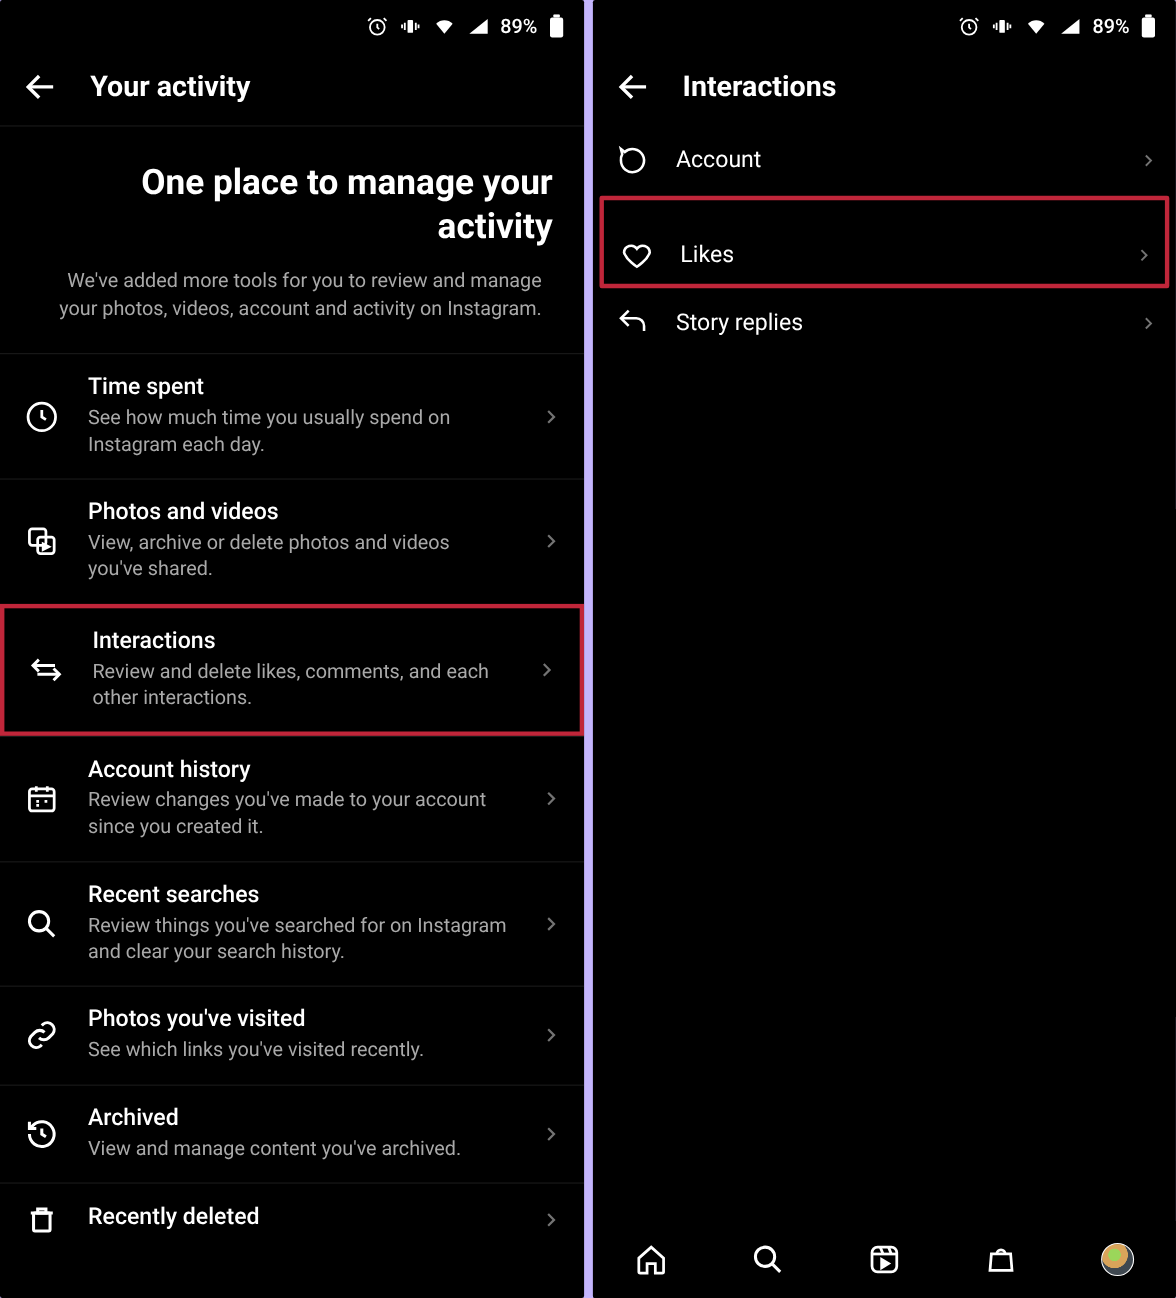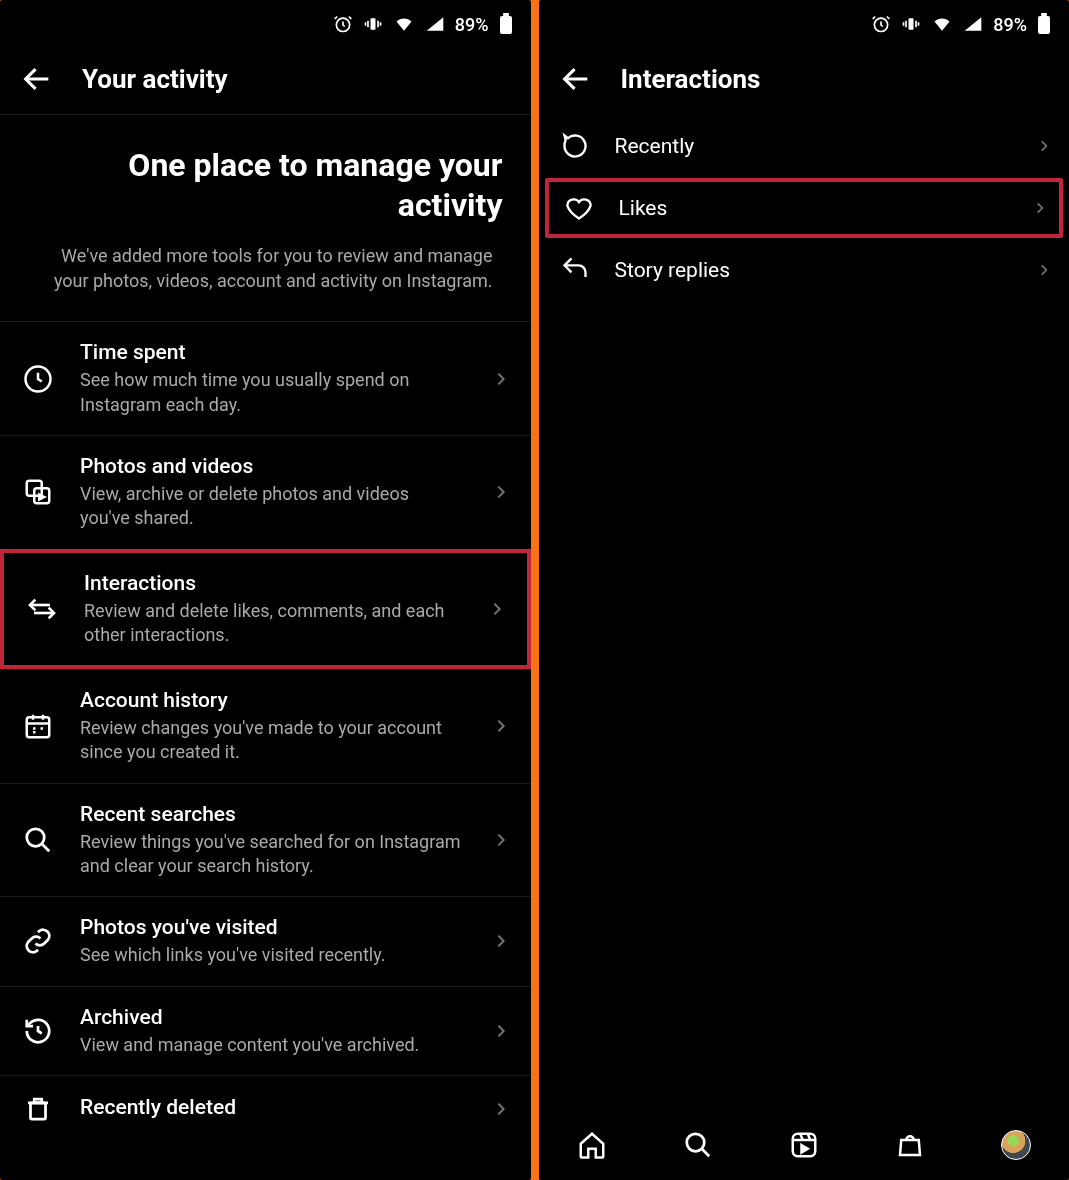--- a/index.html
+++ b/index.html
@@ -8,21 +8,21 @@
     font-family: -apple-system, BlinkMacSystemFont, "Segoe UI", Roboto, Helvetica, Arial, sans-serif;
     width: 1069px;
     height: 1180px;
     overflow: hidden;
   }
   .container {
     display: flex;
     width: 1069px;
     height: 1180px;
     gap: 8px;
-    background: #f97316;
+    background: #c4b5fd;
   }
   .phone {
     background: #000;
     color: #fff;
     flex: 1;
     position: relative;
     display: flex;
     flex-direction: column;
     overflow: hidden;
     border-radius: 2px;
@@ -120,21 +120,21 @@
     font-size: 21px;
     font-weight: 400;
   }
   .simple-row .chev { color: #737373; }
   .simple-wrap { position: relative; }
   .simple-wrap.highlight {
     border: 4px solid #c0263a;
     border-radius: 2px;
     margin: 0 6px;
   }
-  .simple-wrap.highlight .simple-row { padding: 12px 12px; }
+  .simple-wrap.highlight .simple-row { padding: 12px 12px; margin-top: 24px; }
   .bottomnav {
     position: absolute;
     bottom: 0; left: 0; right: 0;
     height: 70px;
     display: flex;
     justify-content: space-around;
     align-items: center;
     background: #000;
   }
   .bottomnav .navicon { width: 34px; height: 34px; display:flex; align-items:center; justify-content:center; }
@@ -401,21 +401,21 @@
     </div>
 
     <div>
       <div class="simple-wrap">
         <div class="simple-row">
           <div class="ricon">
             <svg width="28" height="28" viewBox="0 0 24 24" fill="none" stroke="#fff" stroke-width="2">
                 <path d="M21 12a9 9 0 1 1-3-6.7L21 3l-1 4a9 9 0 0 1 1 5z" transform="scale(-1,1) translate(-24,0)"></path>
               </svg>
           </div>
-          <div class="lbl">Recently</div>
+          <div class="lbl">Account</div>
           <div class="chev">
             <svg width="14" height="22" viewBox="0 0 24 24" fill="none" stroke="currentColor" stroke-width="3">
                 <path d="M8 4l8 8-8 8"></path>
               </svg>
           </div>
         </div>
       </div>
 
       <div class="simple-wrap highlight">
         <div class="simple-row">

